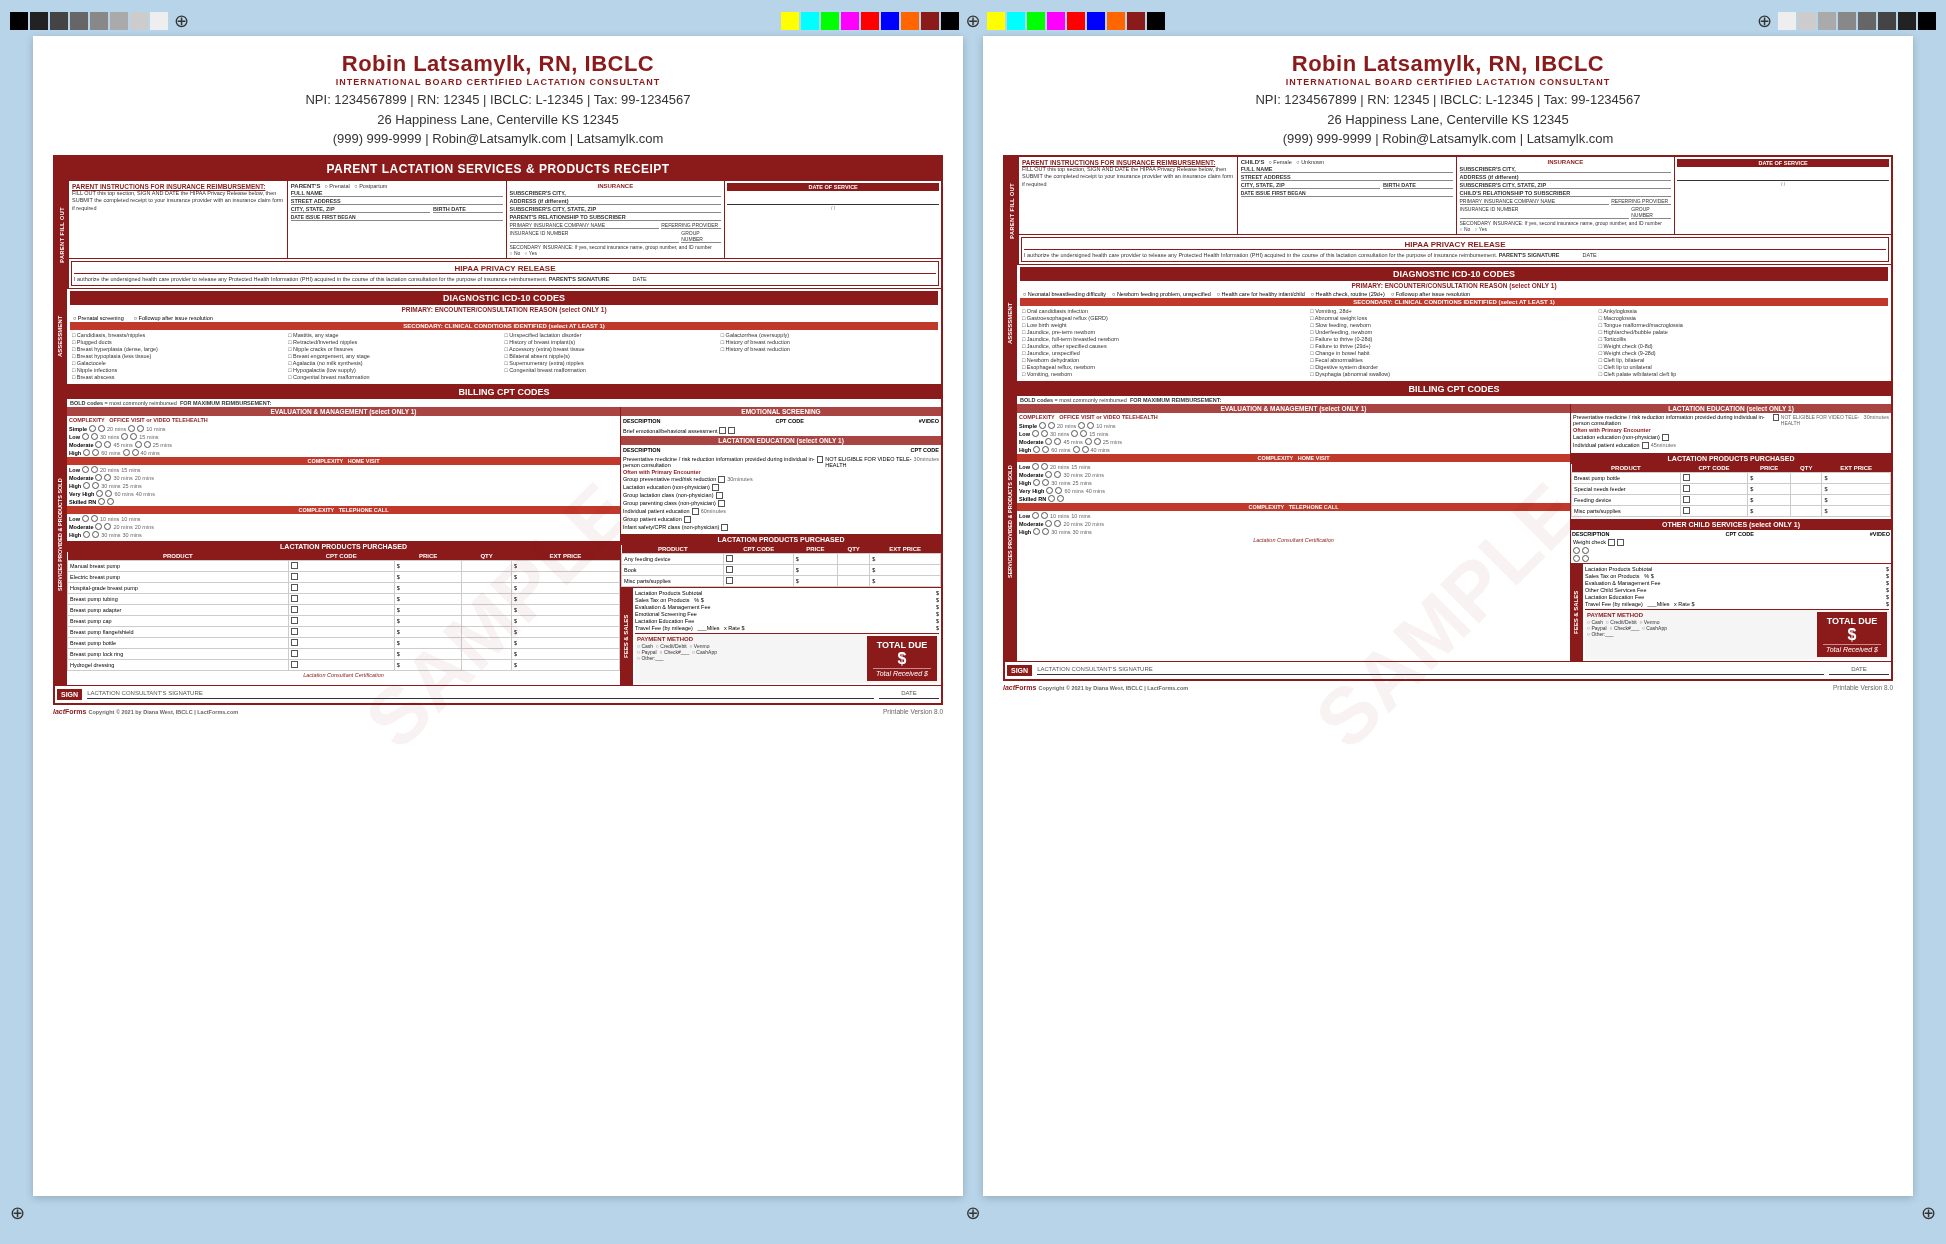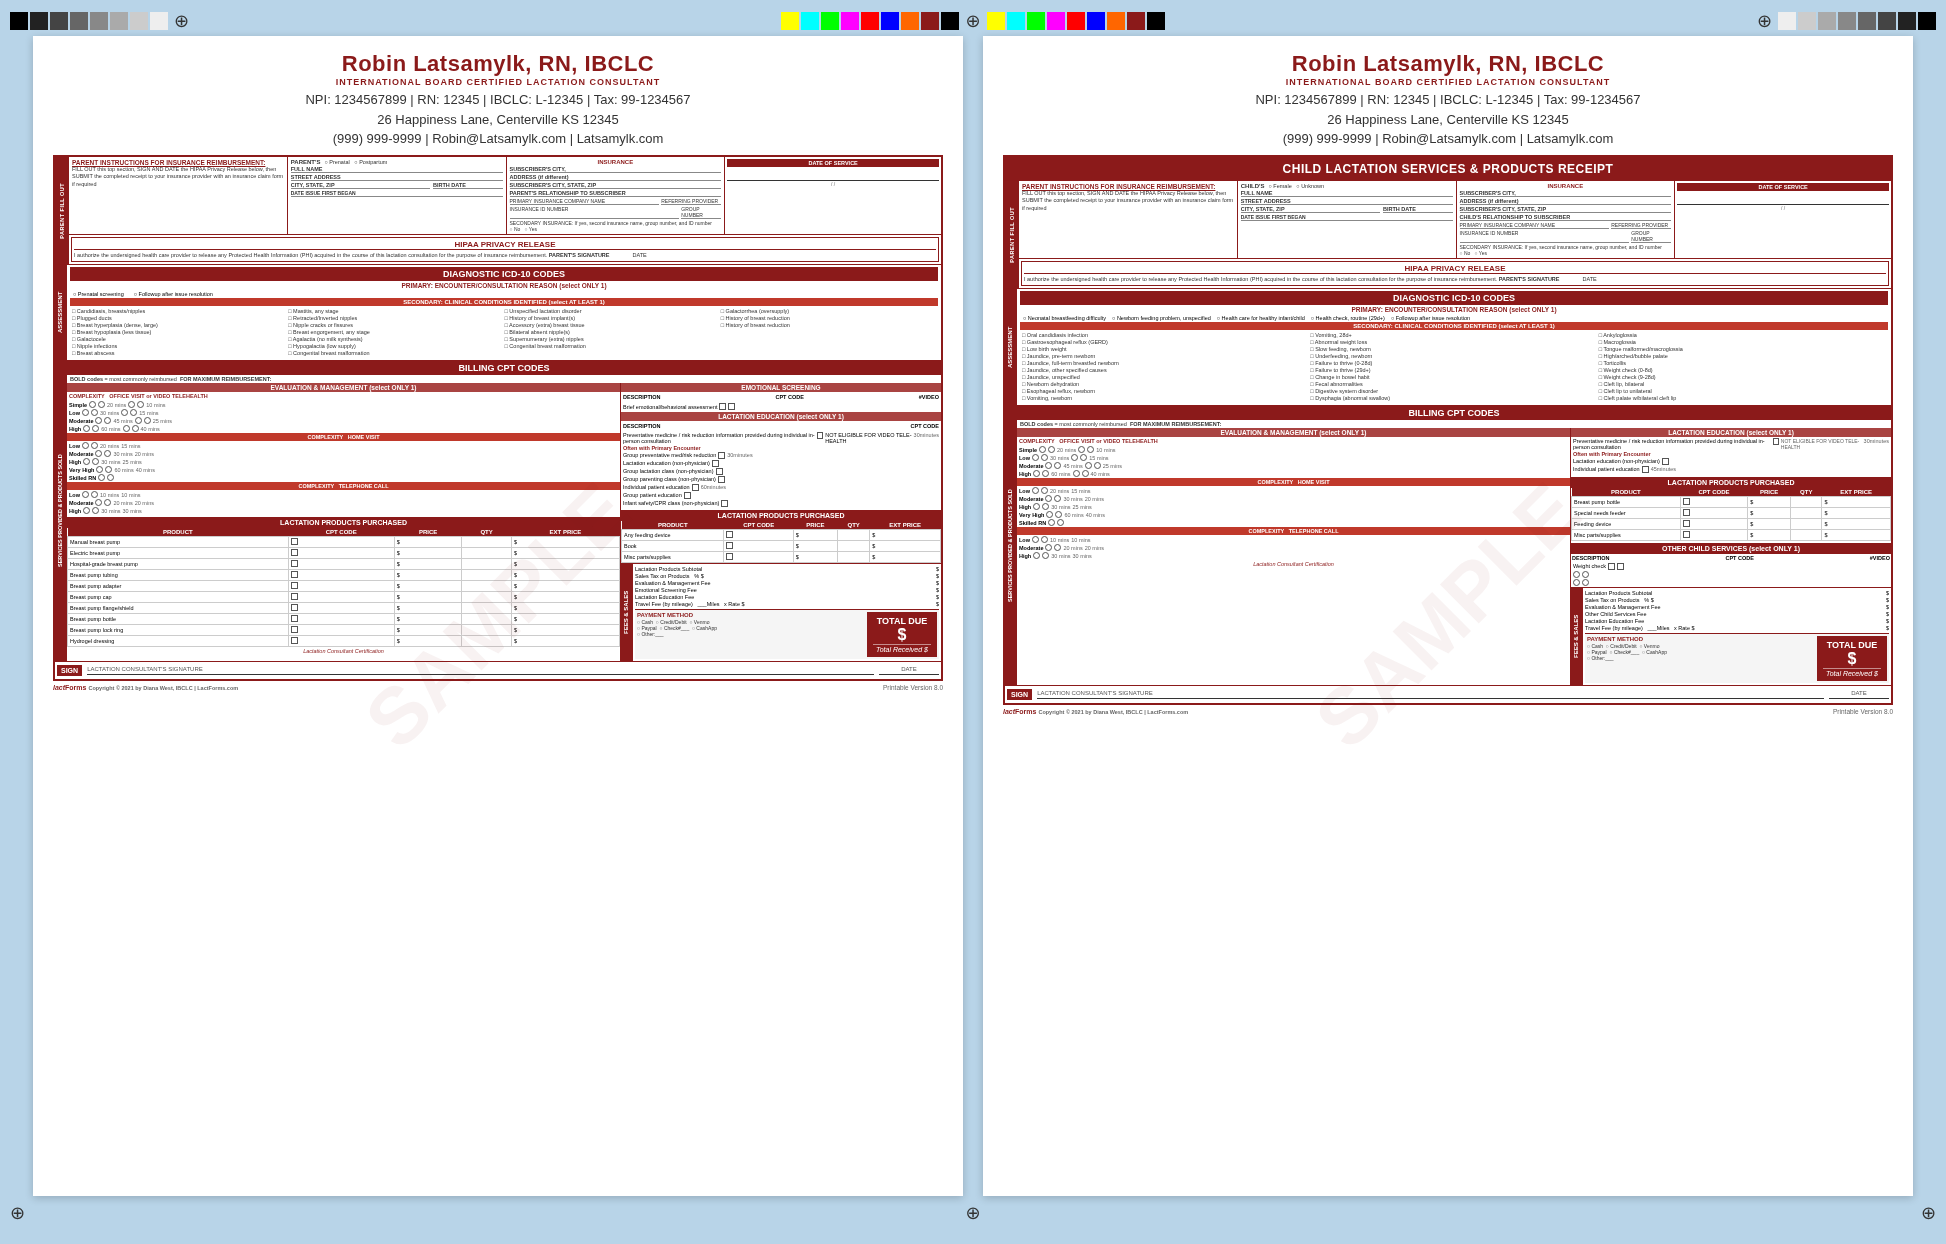--- a/index.html
+++ b/index.html
@@ -315,20 +315,21 @@
       <p>
         <span>NPI: 1234567899</span> | <span>RN: 12345</span> | <span>IBCLC: L-12345</span> | <span>Tax: 99-1234567</span>
       </p>
       <p>26 Happiness Lane, Centerville KS 12345</p>
       <p>
         <span>(999) 999-9999</span> | <span>Robin@Latsamylk.com</span> | <span>Latsamylk.com</span>
       </p>
     </div>
 
     <div class="full-form">
+      <div class="form-main-title">PARENT LACTATION SERVICES &amp; PRODUCTS RECEIPT</div>
 
       <div class="form-columns">
 
         <div class="side-strip" style="font-size:5.5px;">PARENT FILL OUT</div>
 
         <div class="form-inner">
 
           <div class="top-info-row">
 
             <div class="info-block" style="width:180px;">
@@ -807,21 +808,20 @@
       <p>
         <span>NPI: 1234567899</span> | <span>RN: 12345</span> | <span>IBCLC: L-12345</span> | <span>Tax: 99-1234567</span>
       </p>
       <p>26 Happiness Lane, Centerville KS 12345</p>
       <p>
         <span>(999) 999-9999</span> | <span>Robin@Latsamylk.com</span> | <span>Latsamylk.com</span>
       </p>
     </div>
 
     <div class="full-form">
-      <div class="form-main-title">CHILD LACTATION SERVICES &amp; PRODUCTS RECEIPT</div>
 
       <div class="form-columns">
 
         <div class="side-strip" style="font-size:5.5px;">PARENT FILL OUT</div>
 
         <div class="form-inner">
 
           <div class="top-info-row">
 
             <div class="info-block" style="width:180px;">

